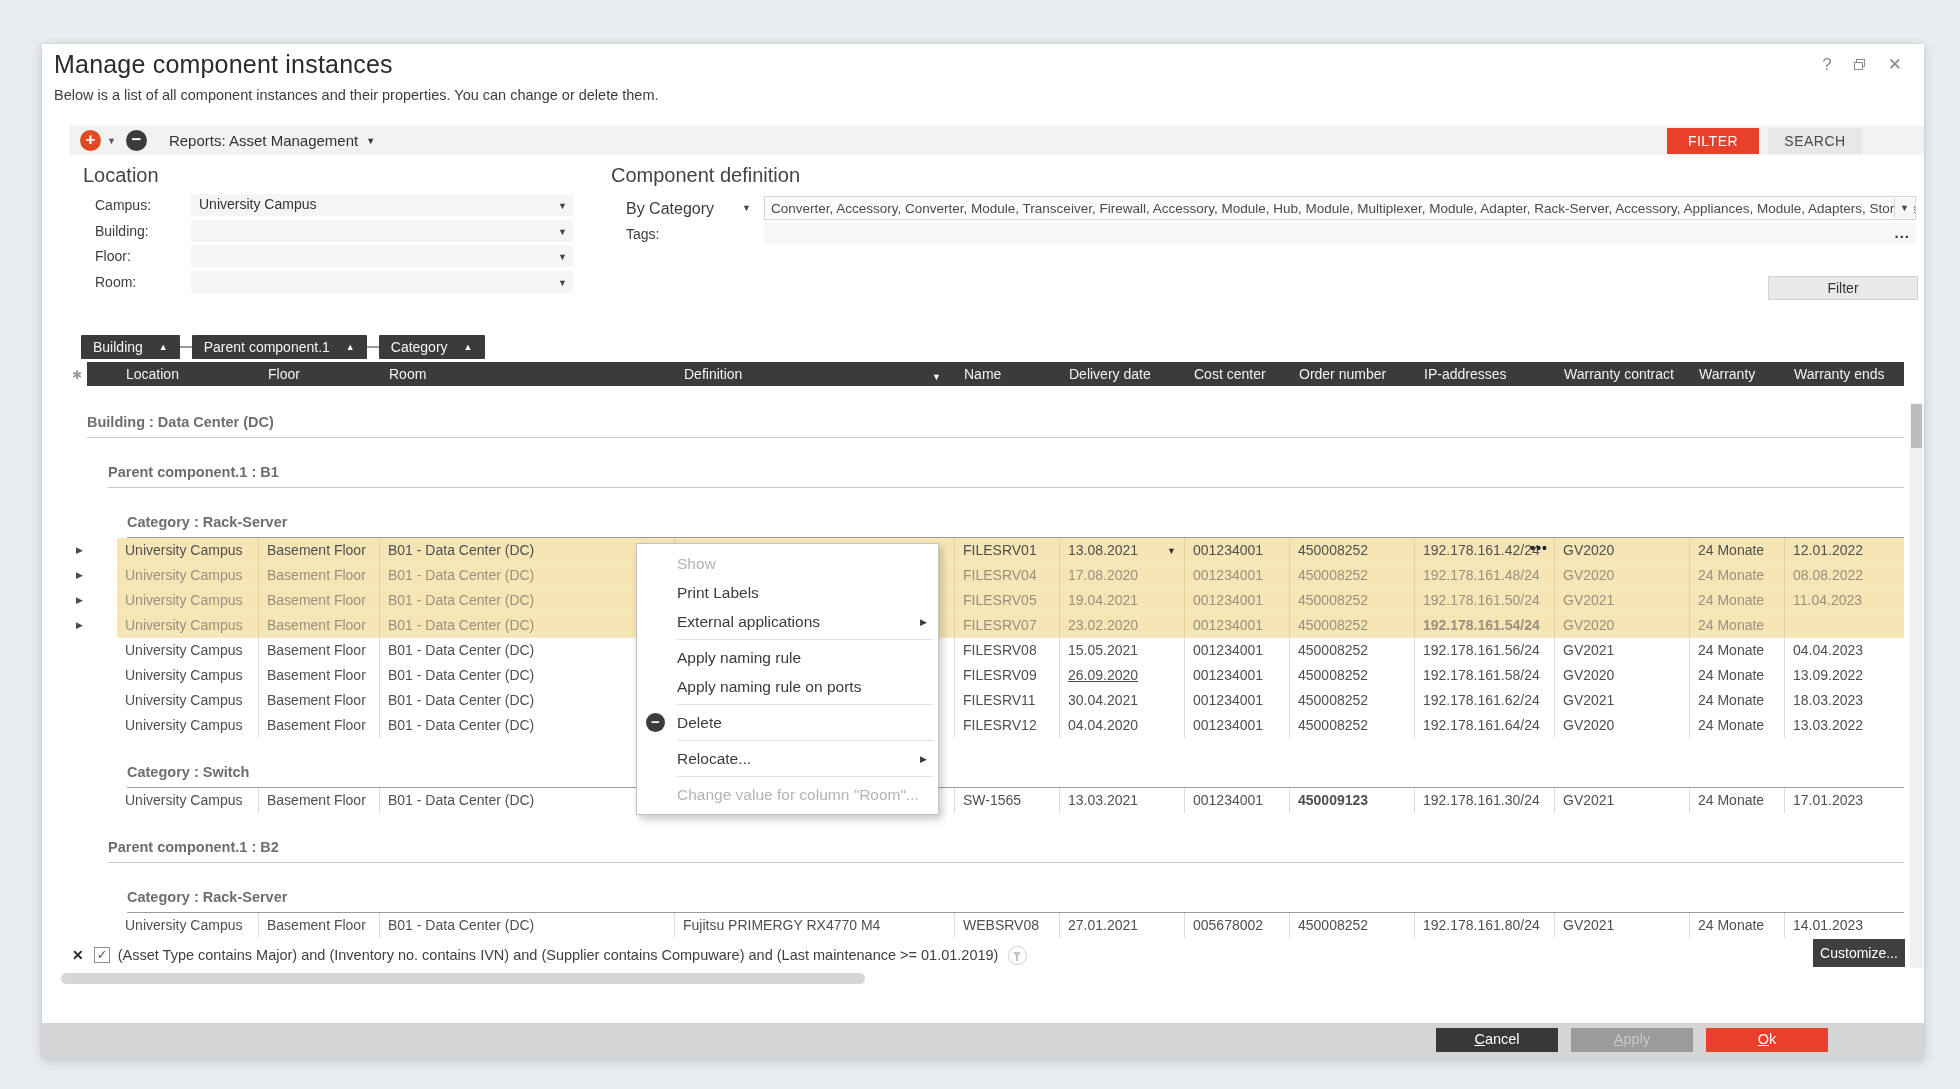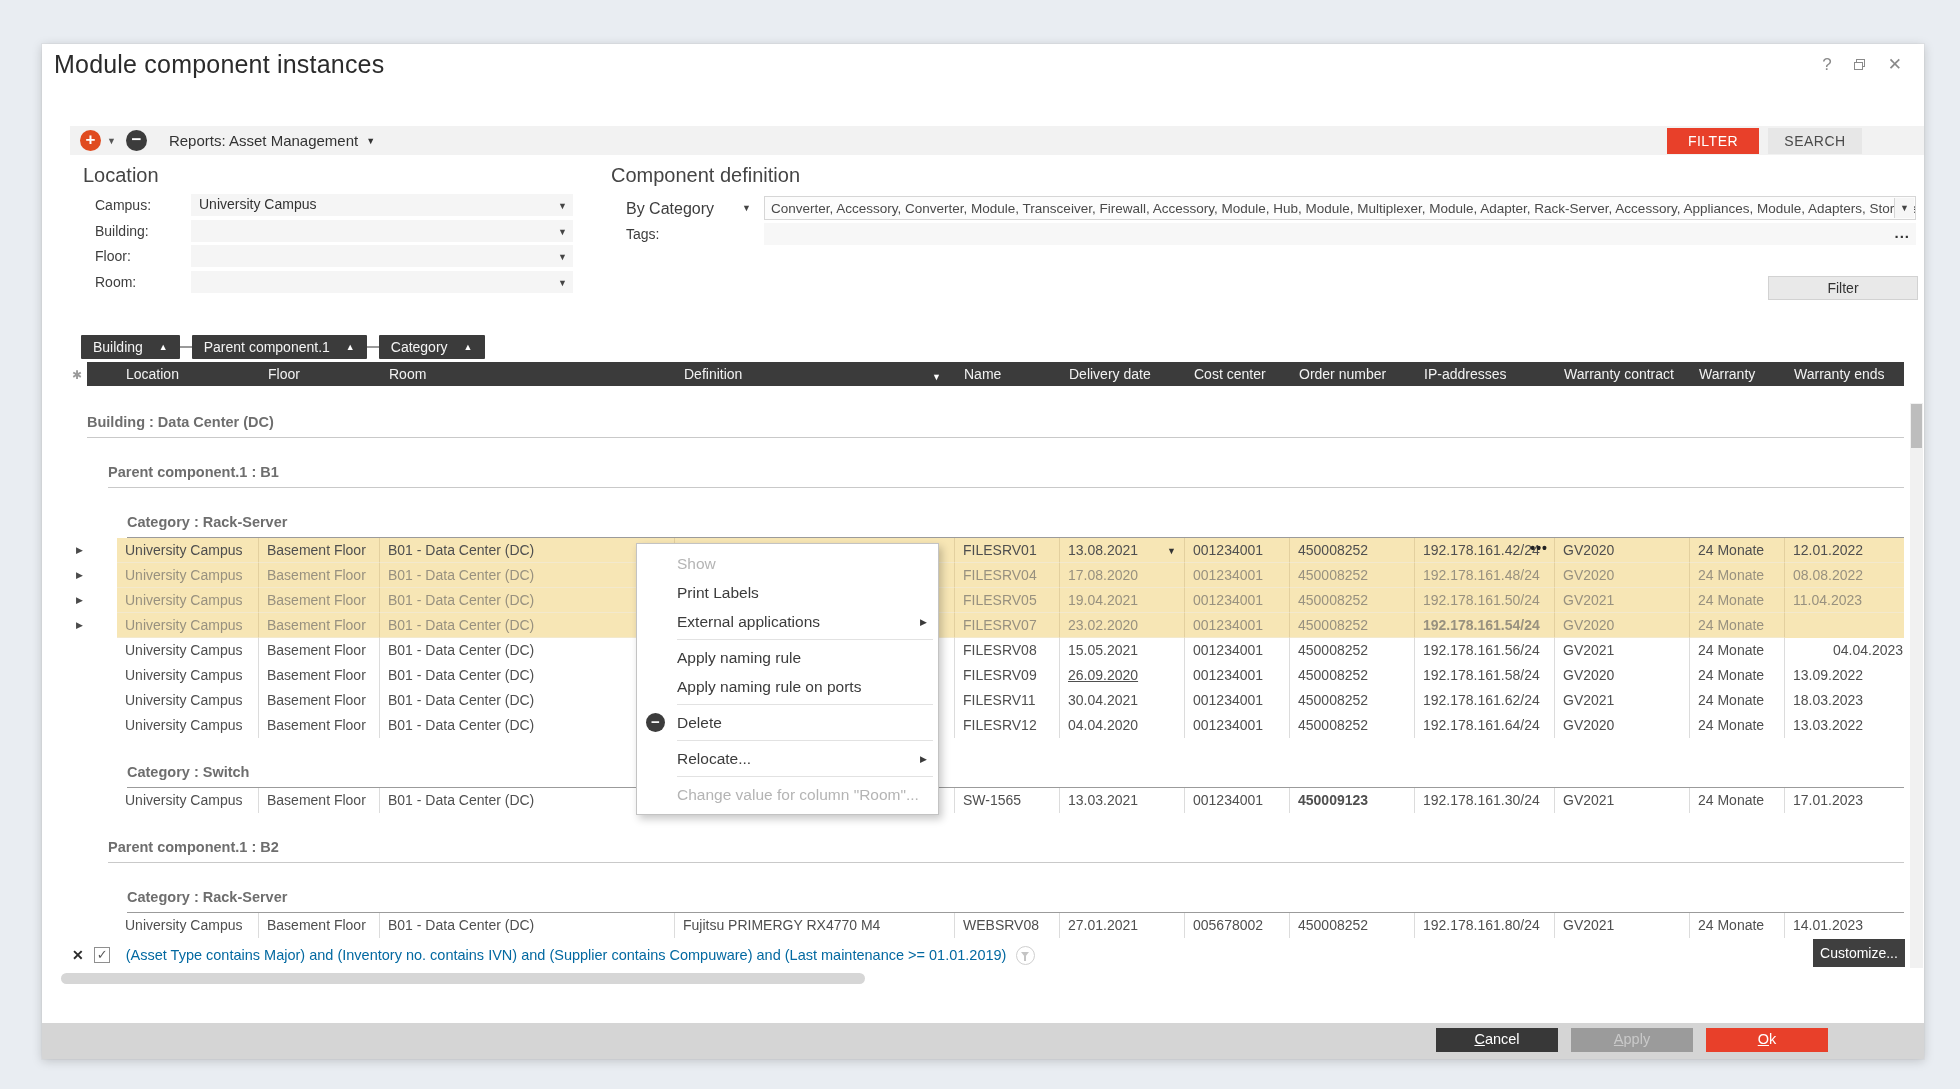--- a/index.html
+++ b/index.html
@@ -95,21 +95,21 @@
   
   .vscroll { position:absolute; left:1868px; top:359px; width:13px; height:565px; background:#f1f1f1; }
   .vthumb { position:absolute; left:1px; top:1px; width:11px; height:44px; background:#bdbdbd; }
   .hscroll-thumb { position:absolute; left:19px; top:929px; width:804px; height:11px; background:#d6d6d6; border-radius:6px; }
 
   
   .fbar { position:absolute; left:30px; top:899px; width:1740px; height:24px; display:flex; align-items:center; }
   .fbar-x { font-size:14px; color:#2b2b2b; font-weight:bold; }
   .fbar-check { width:16px; height:16px; border:1px solid #8f8f8f; background:#fff; margin-left:10px; position:relative; }
   .fbar-check::after { content:"✓"; position:absolute; left:2px; top:-1px; font-size:13px; color:#5a5a5a; }
-  .fbar-text { font-size:14.5px; color:#0369a1; margin-left:16px; white-space:nowrap; }
+  .fbar-text { font-size:14.5px; color:#404040; margin-left:8px; white-space:nowrap; }
   .fbar-funnel { width:19px; height:19px; border:1px solid #cfcfcf; border-radius:50%; margin-left:10px; position:relative; }
   .fbar-funnel::after { content:""; position:absolute; left:4px; top:5px; border-left:4px solid transparent; border-right:4px solid transparent; border-top:5px solid #c4c4c4; }
   .fbar-funnel::before { content:""; position:absolute; left:7px; top:9px; width:2px; height:5px; background:#c4c4c4; }
 
   .btn-customize { position:absolute; left:1771px; top:895px; width:92px; height:28px; background:#3f3f3f; color:#fff;
                    font-size:14px; text-align:center; line-height:28px; }
 
   
   .footer { position:absolute; left:0; bottom:0; width:100%; height:36px; background:#d5d5d5; }
   .footer .btns { position:absolute; right:96px; top:5px; display:flex; gap:13px; }
@@ -125,21 +125,22 @@
 
   <div class="win-controls">
     <span class="win-btn">?</span>
     <span class="restore-box">
         <span class="b1"></span>
         <span class="b2"></span>
       </span>
     <span class="win-btn">✕</span>
   </div>
 
-  <div class="title">Module component instances</div>
+  <div class="title">Manage component instances</div>
+  <div class="subtitle">Below is a list of all component instances and their properties. You can change or delete them.</div>
 
   <div class="toolbar">
     <div class="circle-btn plus">+</div>
     <span class="tb-caret">▼</span>
     <div class="circle-btn minus-c">−</div>
     <span class="reports-lbl">Reports: Asset Management</span>
     <span class="reports-caret">▼</span>
     <div class="tb-right">
       <div class="btn-filter">FILTER</div>
       <div class="btn-search">SEARCH</div>
@@ -280,21 +281,21 @@
           <div class="tcell" style="width: 121px;">Basement Floor</div>
           <div class="tcell" style="width: 295px;">B01 - Data Center (DC)</div>
           <div class="tcell" style="width: 280px;"></div>
           <div class="tcell" style="width: 105px;">FILESRV08</div>
           <div class="tcell" style="width: 125px;">15.05.2021</div>
           <div class="tcell" style="width: 105px;">001234001</div>
           <div class="tcell" style="width: 125px;">450008252</div>
           <div class="tcell" style="width: 140px;">192.178.161.56/24</div>
           <div class="tcell" style="width: 135px;">GV2021</div>
           <div class="tcell" style="width: 95px;">24 Monate</div>
-          <div class="tcell" style="width: 119px; margin-left: 40px;">04.04.2023</div>
+          <div class="tcell" style="width: 119px;">04.04.2023</div>
         </div>
         <div class="trow">
           <div class="tcell" style="width: 142px;">University Campus</div>
           <div class="tcell" style="width: 121px;">Basement Floor</div>
           <div class="tcell" style="width: 295px;">B01 - Data Center (DC)</div>
           <div class="tcell" style="width: 280px;"></div>
           <div class="tcell" style="width: 105px;">FILESRV09</div>
           <div class="tcell" style="width: 125px; text-decoration: underline;">26.09.2020</div>
           <div class="tcell" style="width: 105px;">001234001</div>
           <div class="tcell" style="width: 125px;">450008252</div>

